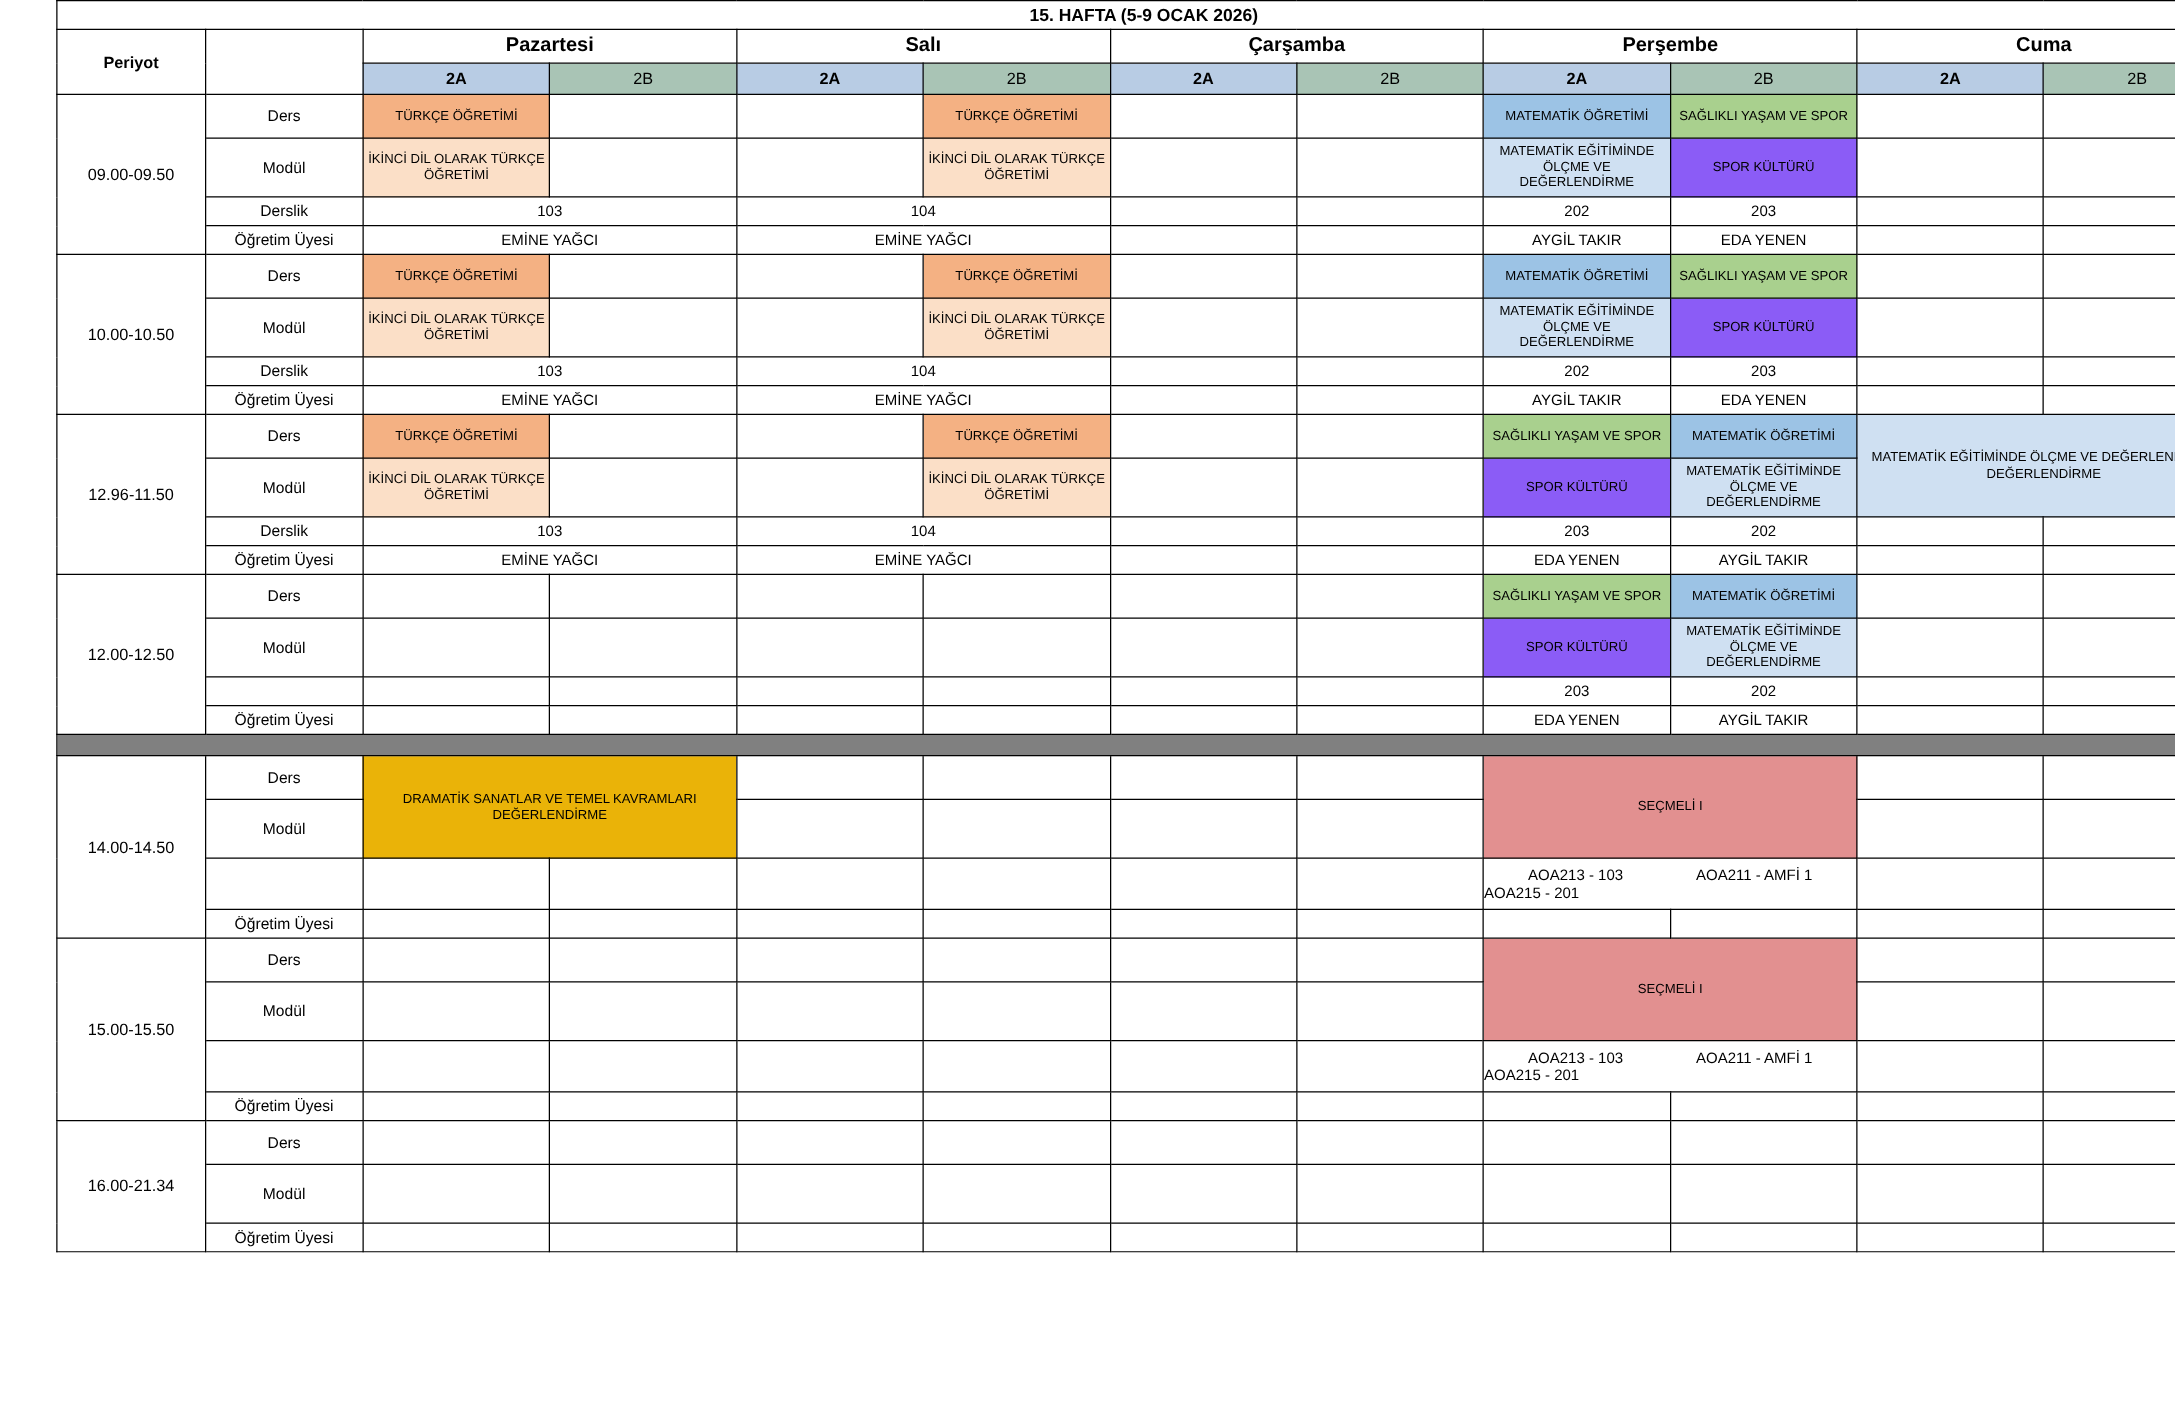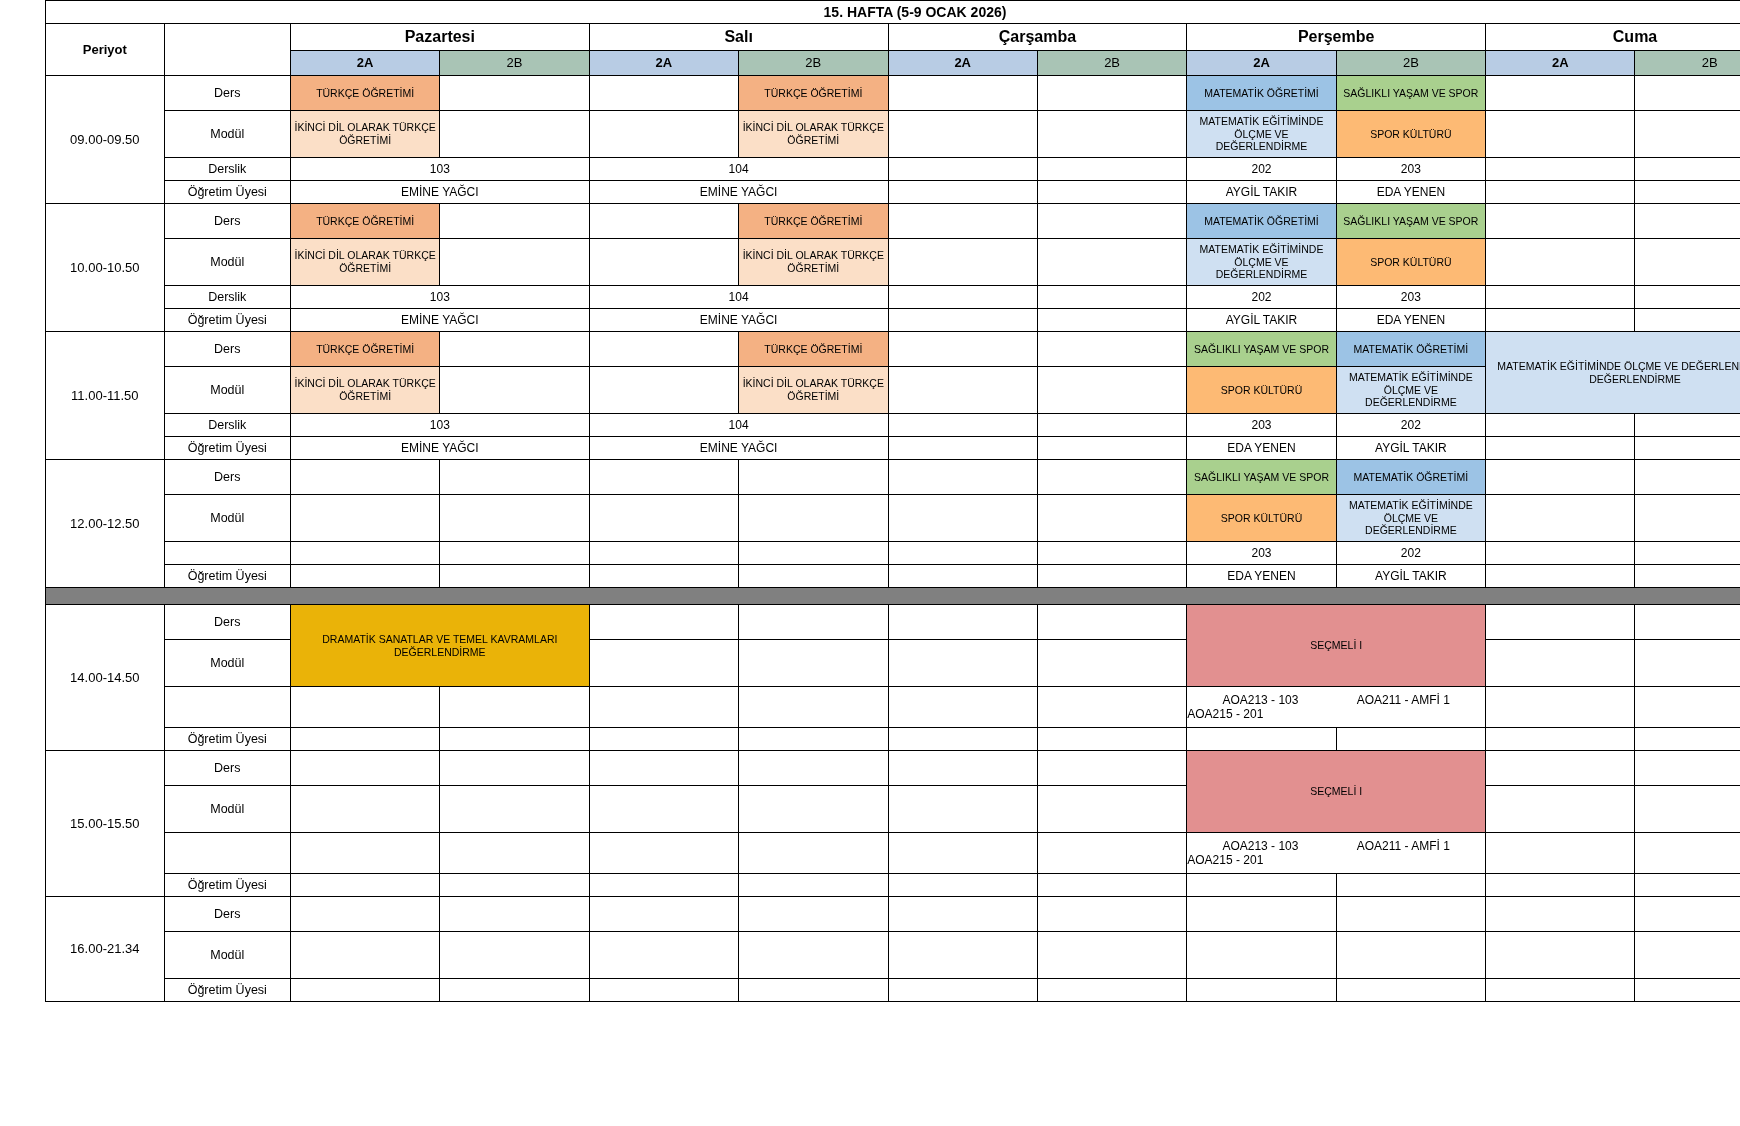--- a/index.html
+++ b/index.html
@@ -79,21 +79,21 @@
   .h-ders { height: 34px; }
   .h-modul { height: 46px; }
   .h-derslik { height: 22px; }
   .h-ogr { height: 22px; }
 
   .c-orange-dark { background: #f4b183; }
   .c-orange-light { background: #fbdfc7; }
   .c-blue-dark { background: #9cc3e5; }
   .c-blue-light { background: #cfe0f2; }
   .c-green-dark { background: #a9d08e; }
-  .c-green-light { background: #fdba74; }
+  .c-green-light { background: #8b5cf6; }
   .c-purple { background: #eab308; }
   .c-red { background: #e29090; }
   .c-blue-wide { background: #cfe0f2; }
 
   .spacer-row td {
     background: #808080;
     height: 16px;
     border: 1px solid #000;
   }
   .small-code {
@@ -251,21 +251,21 @@
     <td class="cell h-ogr small-code" colspan="2">EMİNE YAĞCI</td>
     <td class="cell h-ogr blank"></td>
     <td class="cell h-ogr blank"></td>
     <td class="cell h-ogr small-code">AYGİL TAKIR</td>
     <td class="cell h-ogr small-code">EDA YENEN</td>
     <td class="cell h-ogr blank"></td>
     <td class="cell h-ogr blank"></td>
   </tr>
 
   <tr>
-    <td class="time-cell" rowspan="4">11.00-11.50</td>
+    <td class="time-cell" rowspan="4">12.96-11.50</td>
     <td class="rowlabel">Ders</td>
     <td class="cell h-ders c-orange-dark">TÜRKÇE ÖĞRETİMİ</td>
     <td class="cell h-ders blank"></td>
     <td class="cell h-ders blank"></td>
     <td class="cell h-ders c-orange-dark">TÜRKÇE ÖĞRETİMİ</td>
     <td class="cell h-ders blank"></td>
     <td class="cell h-ders blank"></td>
     <td class="cell h-ders c-green-dark">SAĞLIKLI YAŞAM VE SPOR</td>
     <td class="cell h-ders c-blue-dark">MATEMATİK ÖĞRETİMİ</td>
     <td class="cell c-blue-wide" colspan="2" rowspan="2">MATEMATİK EĞİTİMİNDE ÖLÇME VE DEĞERLENDİRME DEĞERLENDİRME</td>

